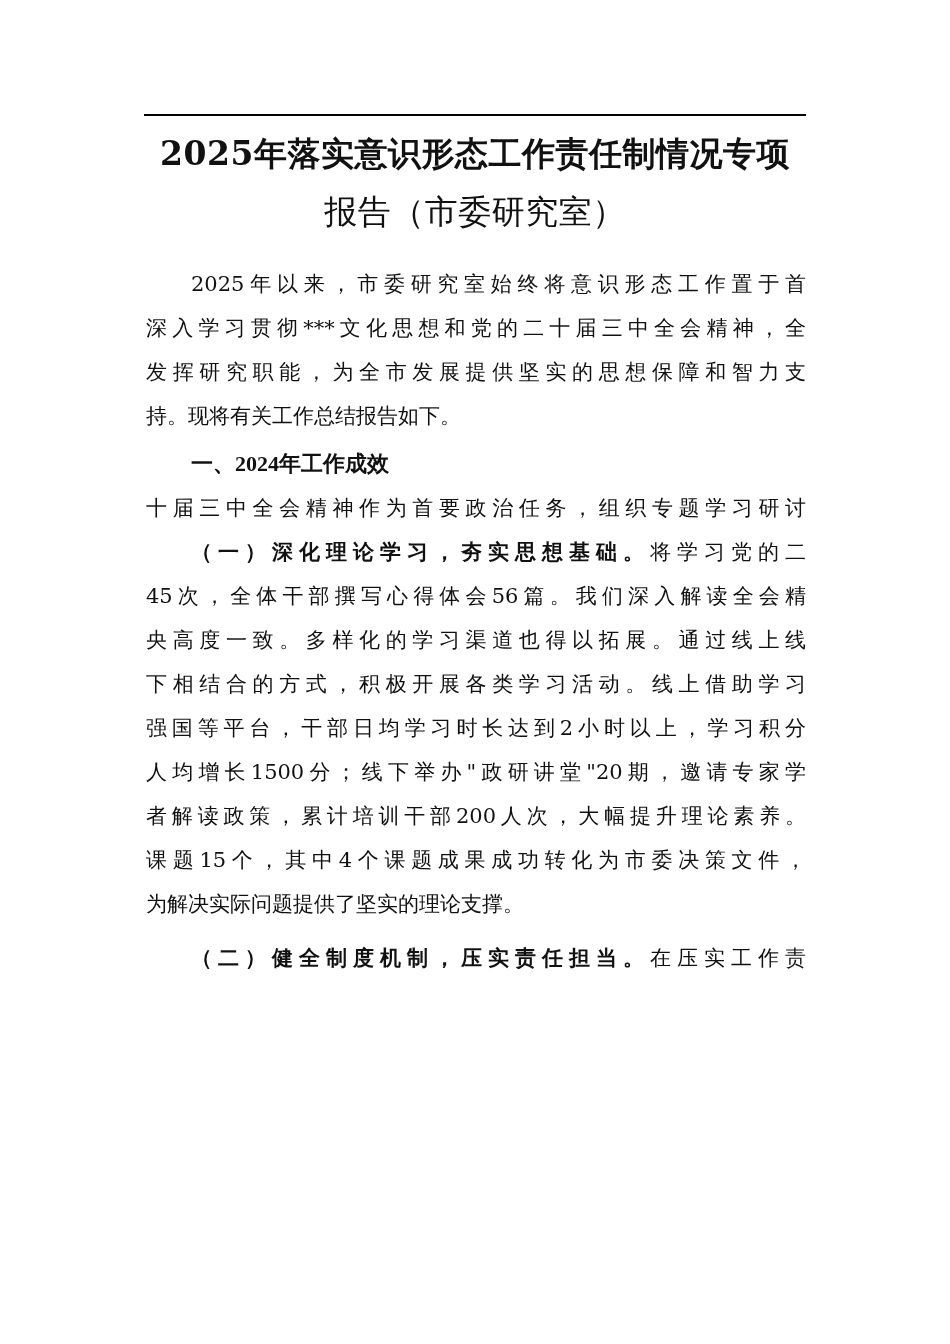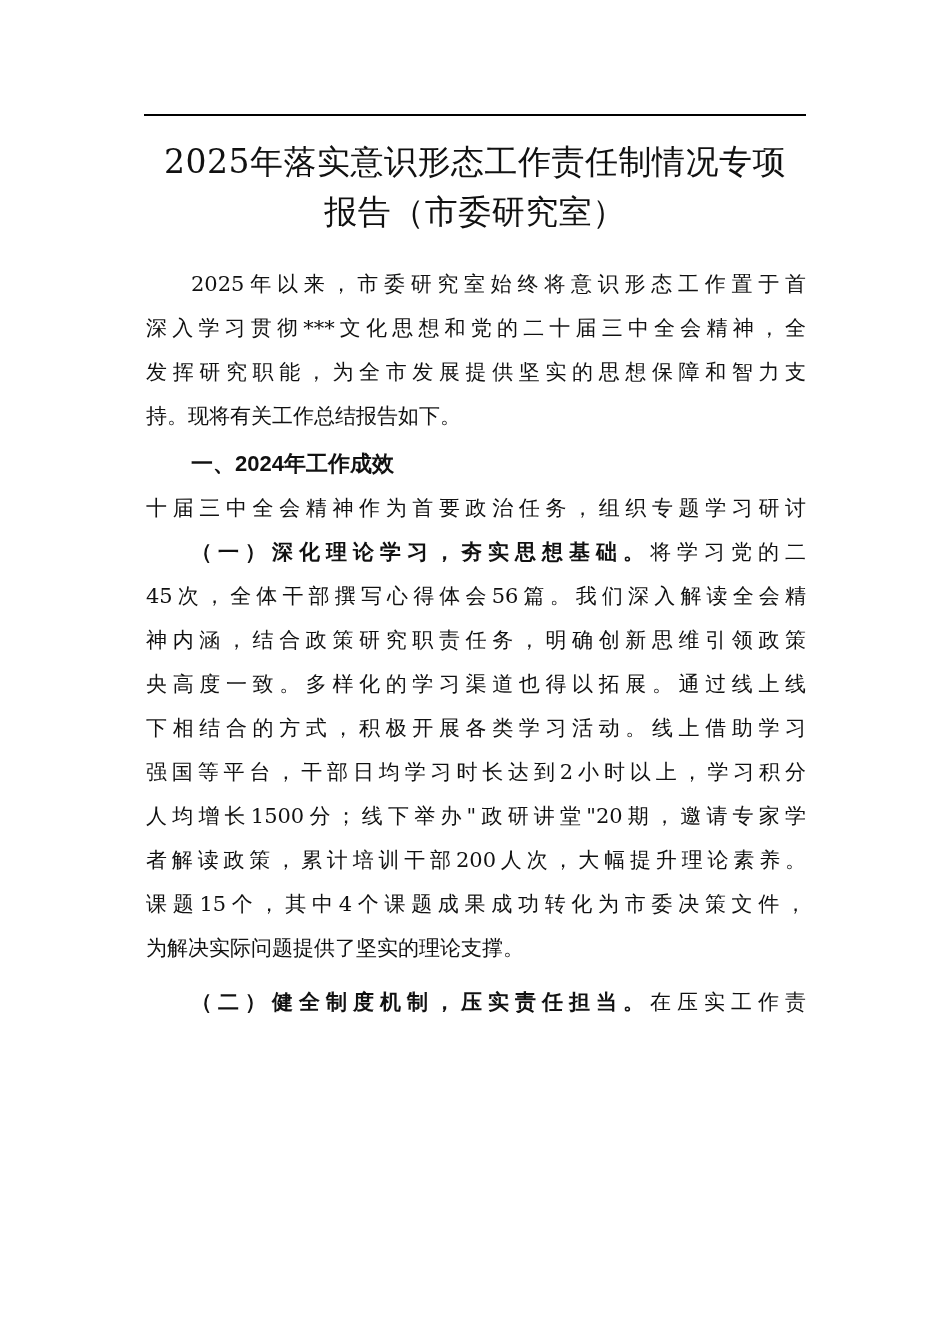--- a/index.html
+++ b/index.html
@@ -1,28 +1,28 @@
 <!DOCTYPE html>
 <html><head>
 <meta charset="utf-8">
 <style>
   html, body { margin: 0; padding: 0; background: #ffffff; }
   body { width: 950px; height: 1344px; position: relative; overflow: hidden;
          font-family: "DejaVu Serif", "Liberation Serif", serif; color: #111; }
   .rule { position: absolute; left: 144px; top: 114px; width: 662px; height: 2px; background: #000; }
   .title { position: absolute; left: 144px; width: 662px; text-align: center;
            font-size: 33px; letter-spacing: 0.5px; color: #111; white-space: nowrap; }
-  .t1 { top: 140px; }
+  .t1 { top: 132px; font-weight: bold; }
   .t2 { top: 190px; }
   .body { position: absolute; left: 146px; top: 262px; width: 660px; }
   .line { height: 44px; line-height: 44px; font-size: 21px; white-space: nowrap;
           text-align: justify; text-align-last: justify; letter-spacing: 0; }
   .line.last { text-align-last: left; }
   .indent { padding-left: 45px; }
-  .heading { font-family: Liberation Sans, sans-serif; font-size: 22px;
+  .heading { font-family: Liberation Serif, serif; font-size: 22px;
              height: 48px; line-height: 52px; text-align-last: left; }
   .sub { font-weight: bold; }
   .gap { height: 10px; }
 </style>
 </head>
 <body>
 
 <div class="rule"></div>
 
 <div class="title t1">2025年落实意识形态工作责任制情况专项</div>
@@ -35,21 +35,20 @@
     <div class="line">发挥研究职能，为全市发展提供坚实的思想保障和智力支</div>
     <div class="line last">持。现将有关工作总结报告如下。</div>
   </div>
 
   <div class="line heading indent sub">一、2024年工作成效</div>
 
   <div>
     <div class="line">十届三中全会精神作为首要政治任务，组织专题学习研讨</div>
     <div class="line indent"><span class="sub">（一）深化理论学习，夯实思想基础。</span><span>将学习党的二</span></div>
     <div class="line">45次，全体干部撰写心得体会56篇。我们深入解读全会精</div>
-    <div class="line">神内涵，结合政策研究职责任务，明确创新思维引领政策</div>
     <div class="line">央高度一致。多样化的学习渠道也得以拓展。通过线上线</div>
     <div class="line">下相结合的方式，积极开展各类学习活动。线上借助学习</div>
     <div class="line">强国等平台，干部日均学习时长达到2小时以上，学习积分</div>
     <div class="line">人均增长1500分；线下举办"政研讲堂"20期，邀请专家学</div>
     <div class="line">者解读政策，累计培训干部200人次，大幅提升理论素养。</div>
     <div class="line">课题15个，其中4个课题成果成功转化为市委决策文件，</div>
     <div class="line last">为解决实际问题提供了坚实的理论支撑。</div>
   </div>
 
   <div class="gap"></div>

